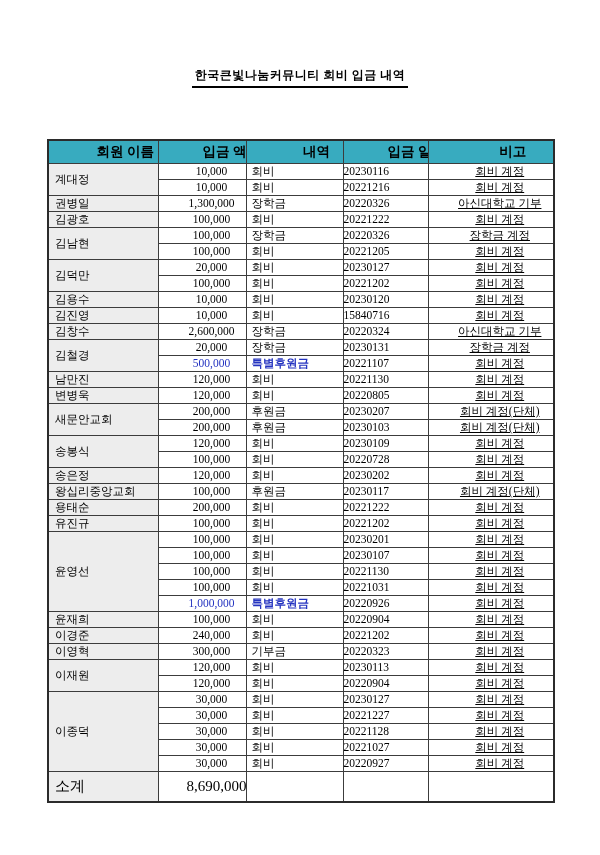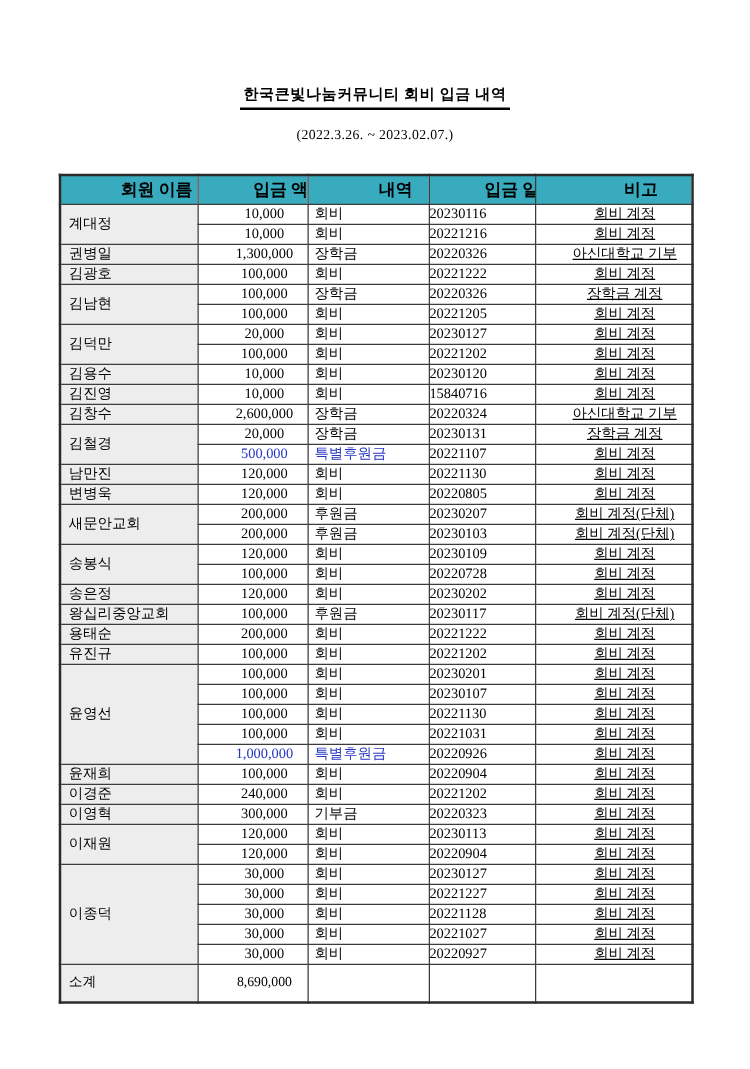--- a/index.html
+++ b/index.html
@@ -57,32 +57,31 @@
   .fee-table td.name {
     background: var(--name-col-bg, #ededed);
     text-align: left; padding-left: 6px;
     vertical-align: middle;
     margin-left: 20px;
   }
   .fee-table td.amount { text-align: center; padding-right: 9px; padding-left: 28px; }
   .fee-table td.desc   { text-align: left;  padding-left: 5px; }
   .fee-table td.date   { }
   .fee-table td.note   { text-align: center;  padding-left: 18px; text-decoration: underline; }
-  .fee-table tr.total td { height: 29px; line-height: 29px; font-size: 11px; }
+  .fee-table tr.total td { height: 29px; line-height: 29px; font-size: 15px; }
   .fee-table td.hl { color: var(--highlight, #2433c0); }
-  .fee-table td.hl-bold { font-weight: normal; }
+  .fee-table td.hl-bold { font-weight: bold; }
 </style>
 </head>
 <body>
 
 <div class="page">
   <div class="doc-title">
     <span class="underline">한국큰빛나눔커뮤니티 회비 입금 내역</span>
   </div>
-  <div class="doc-subtitle">(2022.3.26.  ~  2023.02.07.)</div>
 
   <table class="fee-table">
     <colgroup>
       <col style="width:110px">
       <col style="width:88px">
       <col style="width:97px">
       <col style="width:85px">
       <col style="width:126px">
     </colgroup>
     <thead>

